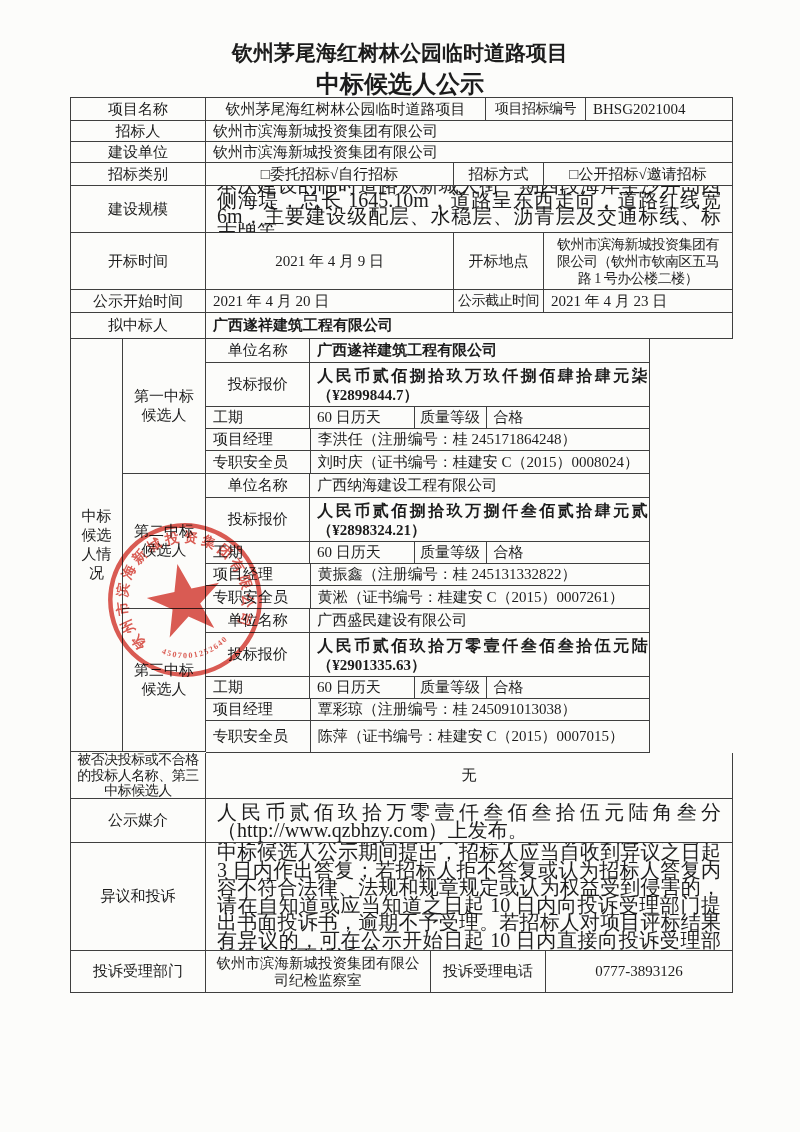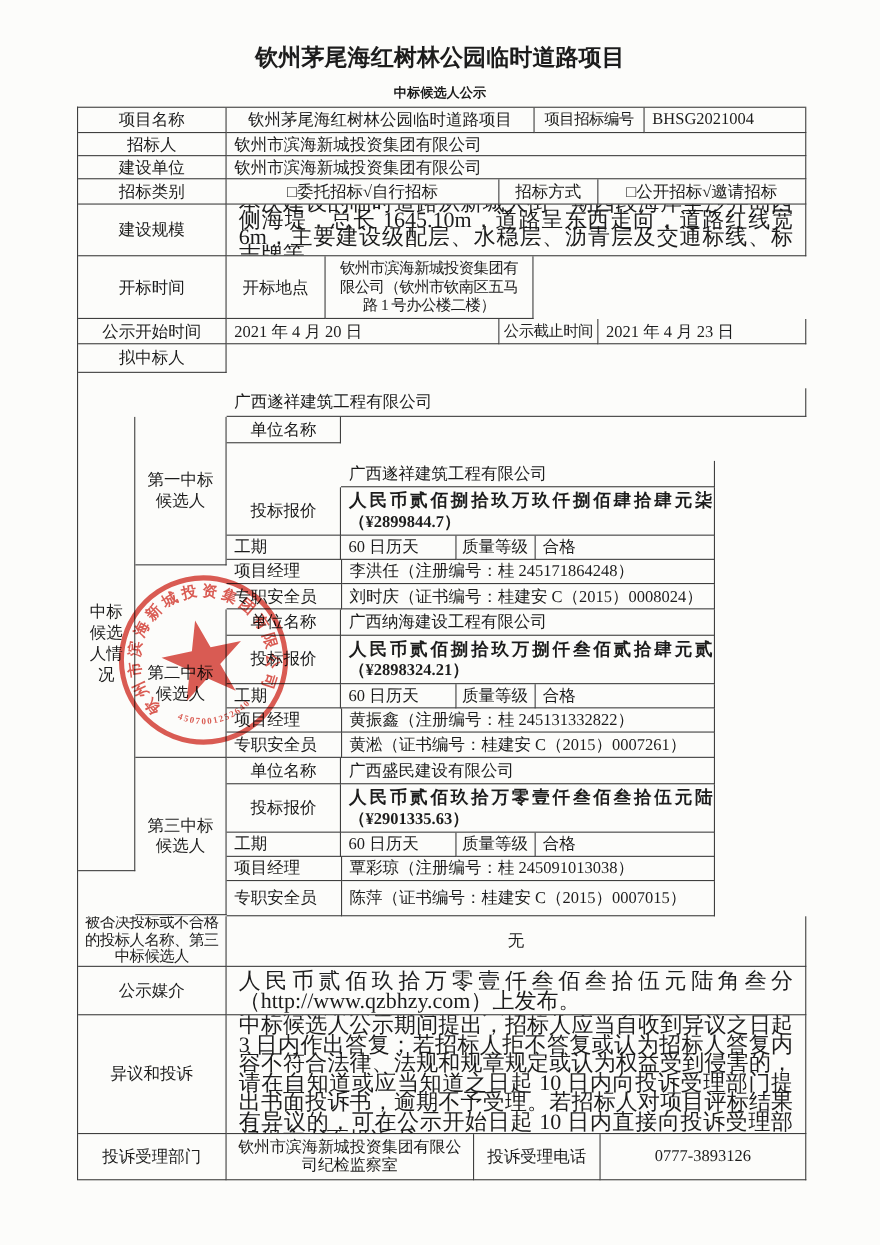--- a/index.html
+++ b/index.html
@@ -7,31 +7,31 @@
   html,body{ width:800px; }
   body{
     width:800px; height:1132px; position:relative;
     background:#fcfcfa; color:var(--ink);
     font-family:"Liberation Serif","DejaVu Serif",serif;
     font-size:15px; overflow:hidden;
   }
   .titles{ position:absolute; top:40px; left:0; width:800px; text-align:center;
     font-family:"Liberation Sans","DejaVu Sans",sans-serif; font-weight:700; }
   .title1{ font-size:21px; line-height:26px; }
-  .title2{ font-size:12px; line-height:26px; margin-top:5px; }
+  .title2{ font-size:24px; line-height:26px; margin-top:5px; }
 
   .doc-table{ position:absolute; left:70px; top:97px; width:663px;
     border-top:1px solid var(--line); border-left:1px solid var(--line); }
   .row{ display:flex; width:662px; }
   .cell{ border-right:1px solid var(--line); border-bottom:1px solid var(--line);
     display:flex; align-items:center; padding:1px 4px; overflow:hidden; }
   .lab{ justify-content:center; text-align:center; }
   .val-l{ justify-content:flex-start; padding-left:7px; }
   .val-c{ justify-content:center; text-align:center; }
-  .bold{ font-weight:400;margin-top:40px; }
+  .bold{ font-weight:700; }
   .small{ font-size:14px; letter-spacing:-0.5px; }
 
   .w52{width:52px}.w83{width:83px}.w85{width:85px}.w90{width:90px}.w100{width:100px}
   .w115{width:115px}.w123{width:123px}.w124{width:124px}.w135{width:135px}
   .w147{width:147px}.w187{width:187px}.w189{width:189px}.w195{width:195px}
   .w225{width:225px}.w248{width:248px}.w280{width:280px}.w404{width:404px}
   .w527{width:527px}
 
   .h23{height:23px}.h21{height:21px}.h47{height:47px}.h57{height:57px}
   .h26{height:26px}.h24{height:24px}.h44{height:44px}.h22{height:22px}
@@ -96,20 +96,21 @@
 
   <div class="row">
     <div class="cell lab w135 h47">建设规模</div>
     <div class="cell w527 h47">
         <span class="para">本次建设的临时道路从新城大街一期西段海岸至沙井岛西侧海堤，总长 1645.10m，道路呈东西走向，道路红线宽 6m，主要建设级配层、水稳层、沥青层及交通标线、标志牌等</span>
       </div>
   </div>
 
   <div class="row">
     <div class="cell lab w135 h57">开标时间</div>
+    <div class="cell val-c w248 h57">2021 年 4 月 9 日</div>
     <div class="cell lab w90 h57">开标地点</div>
     <div class="cell val-c w189 h57">
         <span class="wrapc lh17 small">钦州市滨海新城投资集团有限公司（钦州市钦南区五马路 1 号办公楼二楼）</span>
       </div>
   </div>
 
   <div class="row">
     <div class="cell lab w135 h23">公示开始时间</div>
     <div class="cell val-l w248 h23">2021 年 4 月 20 日</div>
     <div class="cell lab w90 h23 small">公示截止时间</div>

